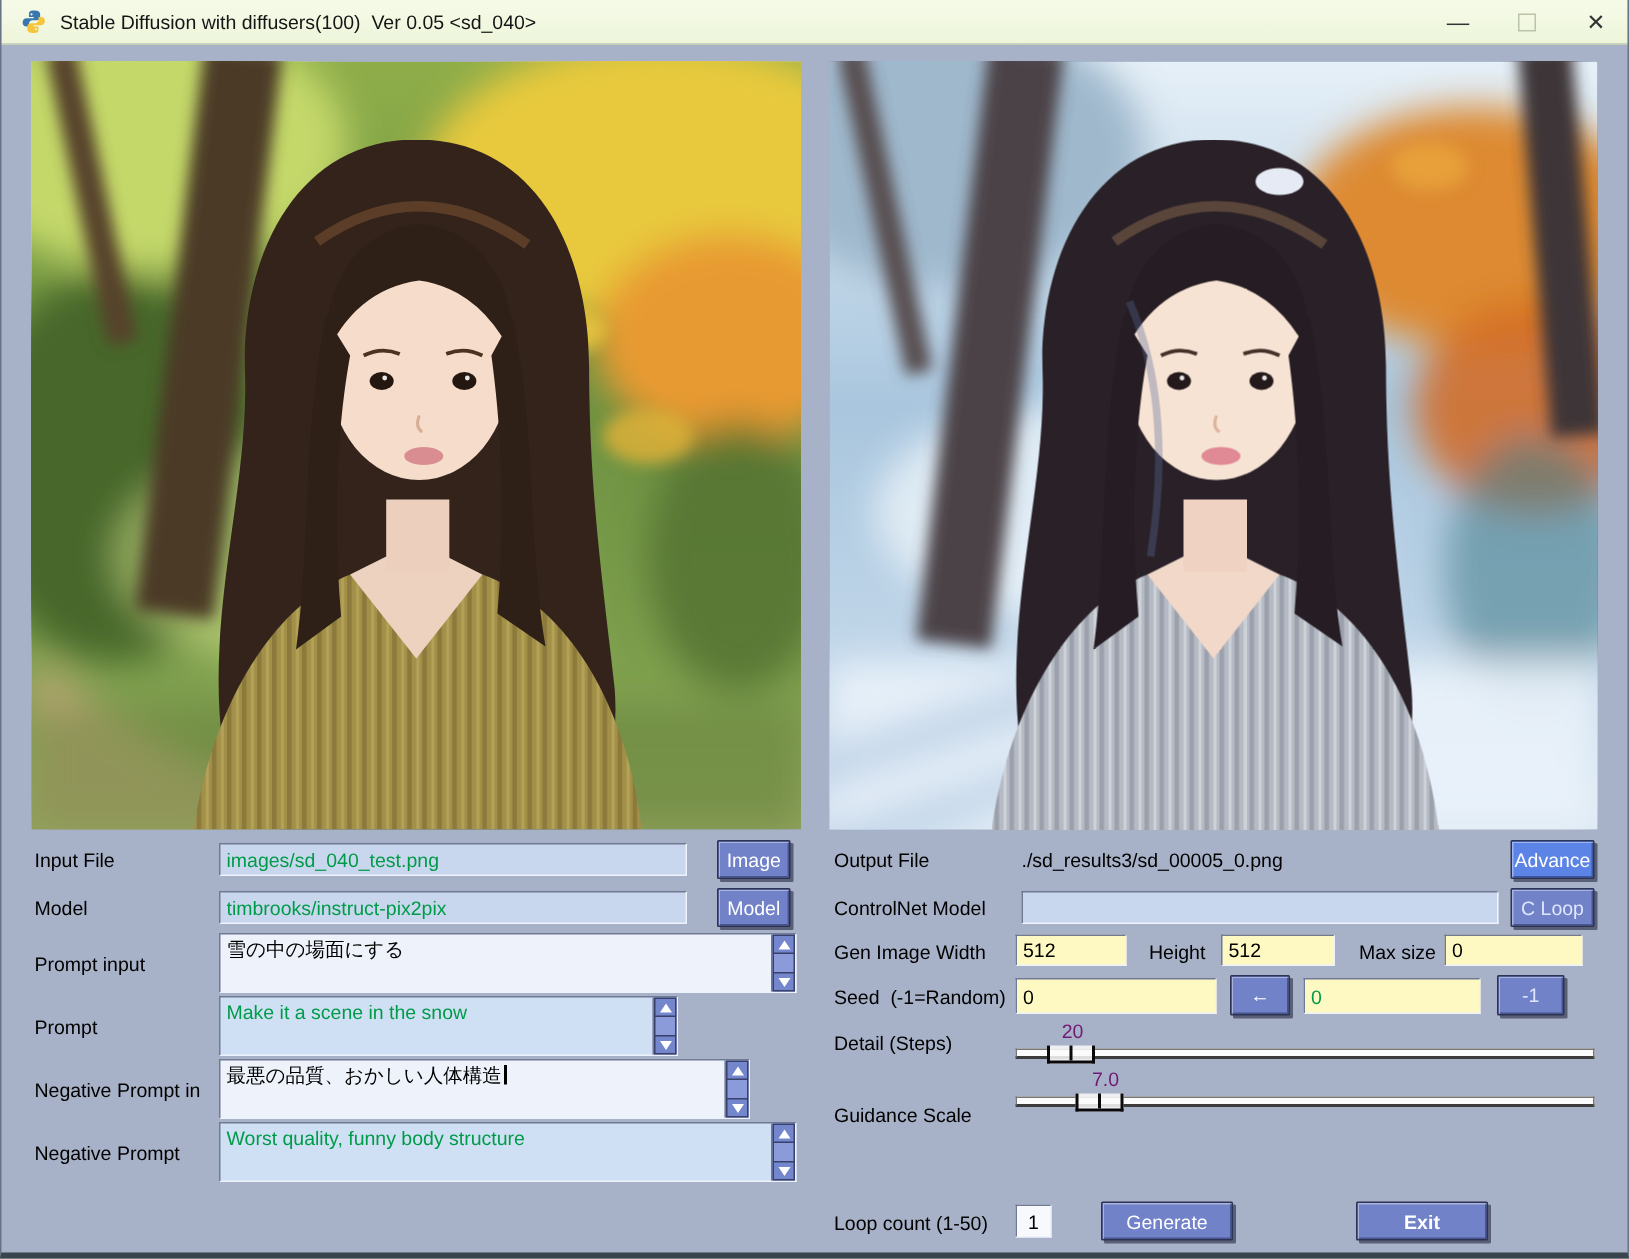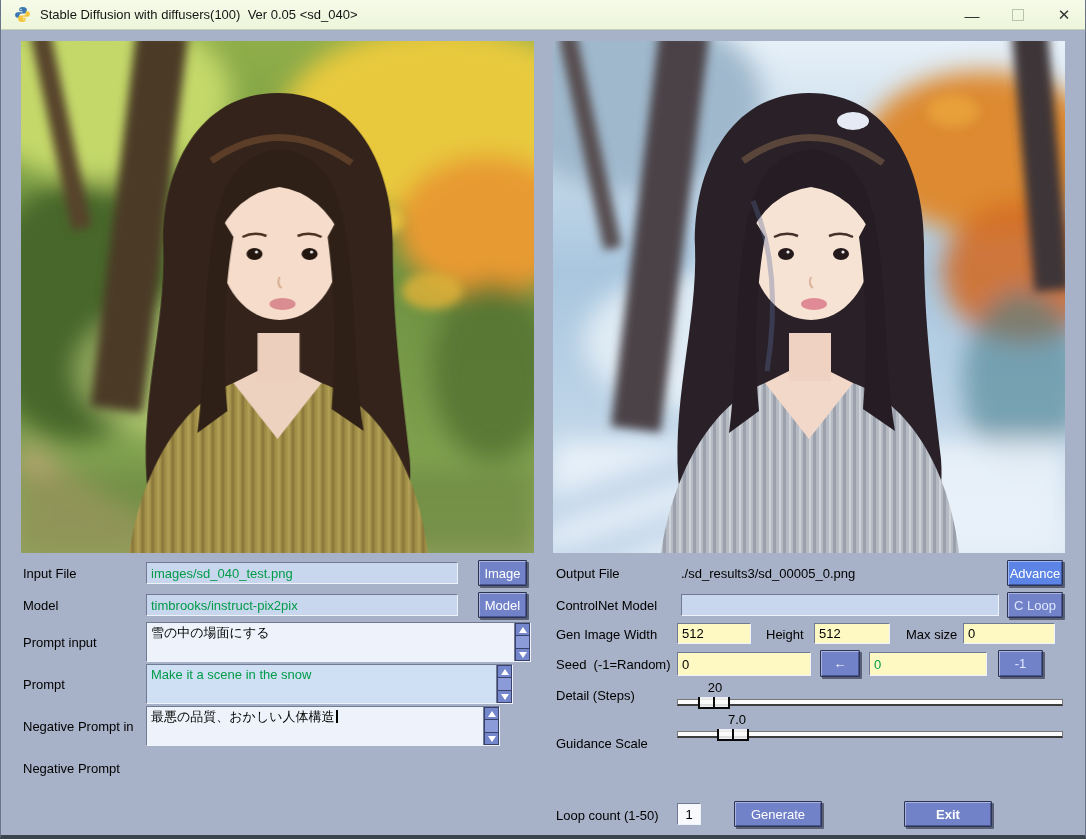--- a/index.html
+++ b/index.html
@@ -54,21 +54,21 @@
   .textarea.blue-bg { background:#cfe0f5; }
   .caret { display:inline-block; width:2px; height:13px; background:#000; vertical-align:-2px; margin-left:1px; }
   .sb { position:absolute; top:0; right:0; width:16px; height:100%; background:#b6c2dc; border-left:1px solid #707a94; display:flex; flex-direction:column; }
   .sb-btn { height:13px; background:#7486cc; border:1px solid #39406a; display:flex; align-items:center; justify-content:center; }
   .sb-thumb { flex:1; background:#8b9ad8; border-left:1px solid #39406a; border-right:1px solid #39406a; }
   .tri-up { width:0; height:0; border-left:4px solid transparent; border-right:4px solid transparent; border-bottom:6px solid #fff; }
   .tri-down { width:0; height:0; border-left:4px solid transparent; border-right:4px solid transparent; border-top:6px solid #fff; }
   .track { position:absolute; height:7px; background:#fbfbfb; border:1px solid #777; border-bottom:2px solid #3c3c3c; }
   .handle { position:absolute; width:32px; height:12px; border:2px solid #0a0a0a; border-top:none; background:rgba(250,250,250,.85); }
   .handle::before { content:""; position:absolute; left:50%; top:0; bottom:0; width:2px; margin-left:-1px; background:#0a0a0a; }
-  .slider-val { position:absolute; font-size:13px; color:#000000; text-align:center; }
+  .slider-val { position:absolute; font-size:13px; color:#701a75; text-align:center; }
 </style>
 </head>
 <body>
 
 <div id="win">
 
   <div id="titlebar">
     <svg class="app-icon" viewBox="0 0 16 16">
       <path d="M8,1 C5.5,1 5,2 5,3.2 V5 h3 v0.8 H3.5 C2,5.8 1,7 1,8.5 C1,10 2,11 3.5,11 H5 V9.2 C5,7.8 6,7 7.4,7 H10 C11.2,7 12,6.2 12,5 V3.2 C12,2 11,1 8,1 Z M6.6,2.6 a0.7,0.7 0 1 1 0,1.4 a0.7,0.7 0 1 1 0,-1.4" fill="#3a76b0"></path>
       <path d="M8,15 c2.5,0 3,-1 3,-2.2 V11 h-3 v-0.8 h4.5 C14,10.2 15,9 15,7.5 C15,6 14,5 12.5,5 H11 v1.8 C11,8.2 10,9 8.6,9 H6 C4.8,9 4,9.8 4,11 v1.8 C4,14 5,15 8,15 Z M9.4,13.4 a0.7,0.7 0 1 1 0,-1.4 a0.7,0.7 0 1 1 0,1.4" fill="#f5c63c"></path>
@@ -219,21 +219,21 @@
           <div class="tri-up"></div>
         </div>
       <div class="sb-thumb"></div>
       <div class="sb-btn">
           <div class="tri-down"></div>
         </div>
     </div>
   </div>
 
   <div class="label" style="left:22px;top:677px;">Prompt</div>
-  <div class="textarea blue-bg green-text" style="left:145px;top:664px;width:367px;height:40px;">
+  <div class="textarea blue-bg green-text" style="left:145px;top:664px;width:306px;height:40px;">
     <span>Make it a scene in the snow</span>
     <div class="sb">
       <div class="sb-btn">
           <div class="tri-up"></div>
         </div>
       <div class="sb-thumb"></div>
       <div class="sb-btn">
           <div class="tri-down"></div>
         </div>
     </div>
@@ -247,20 +247,32 @@
           <div class="tri-up"></div>
         </div>
       <div class="sb-thumb"></div>
       <div class="sb-btn">
           <div class="tri-down"></div>
         </div>
     </div>
   </div>
 
   <div class="label" style="left:22px;top:761px;">Negative Prompt</div>
+  <div class="textarea blue-bg green-text" style="left:145px;top:748px;width:385px;height:40px;">
+    <span>Worst quality, funny body structure</span>
+    <div class="sb">
+      <div class="sb-btn">
+          <div class="tri-up"></div>
+        </div>
+      <div class="sb-thumb"></div>
+      <div class="sb-btn">
+          <div class="tri-down"></div>
+        </div>
+    </div>
+  </div>
 
   <div class="label" style="left:555px;top:566px;">Output File</div>
   <div class="label" style="left:680px;top:566px;">./sd_results3/sd_00005_0.png</div>
   <div class="btn bright" style="left:1006px;top:560px;width:56px;height:26px;">Advance</div>
 
   <div class="label" style="left:555px;top:598px;">ControlNet Model</div>
   <input class="entry dark-bg" style="left: 680px; top: 594px; width: 318px; height: 22px;" value="">
   <div class="btn pale-text" style="left:1006px;top:592px;width:56px;height:26px;">C Loop</div>
 
   <div class="label" style="left:555px;top:627px;">Gen Image Width</div>

